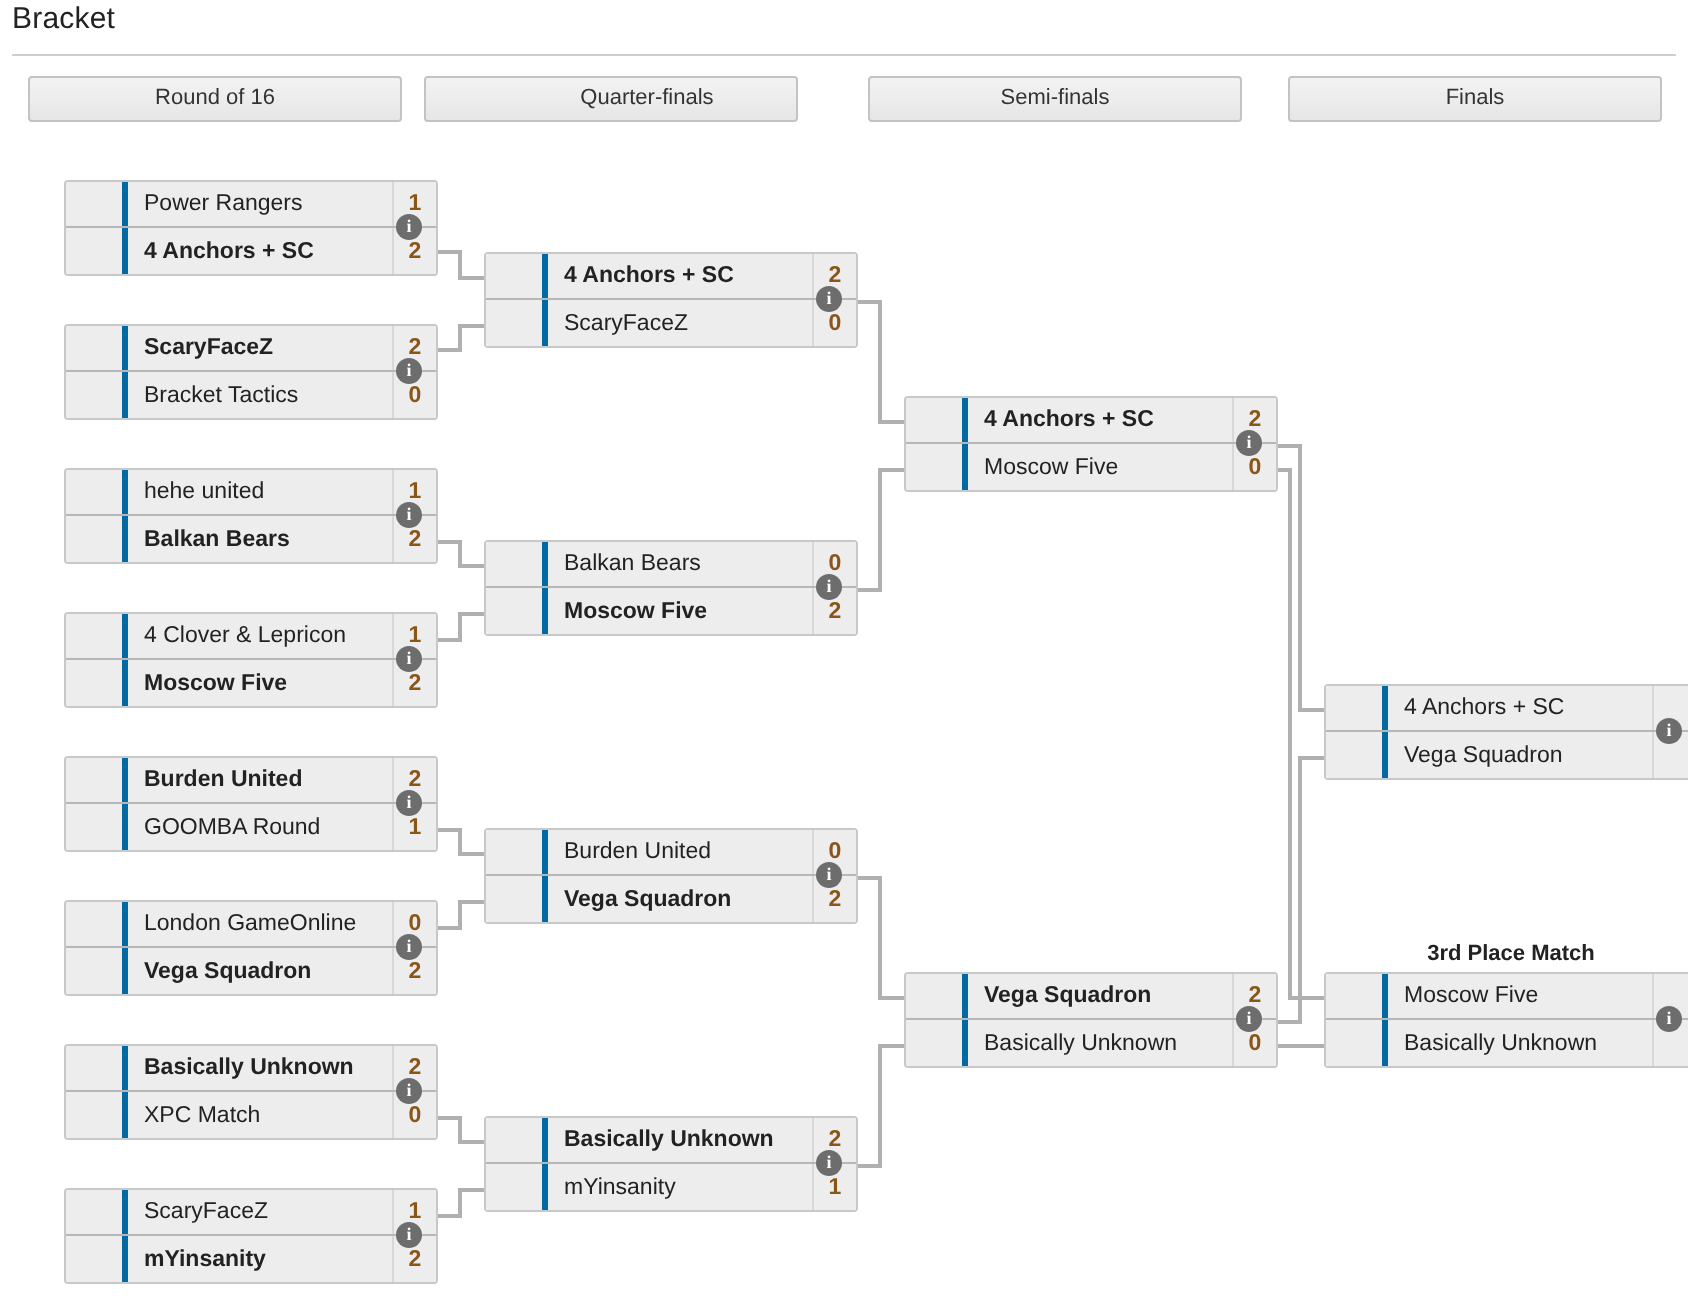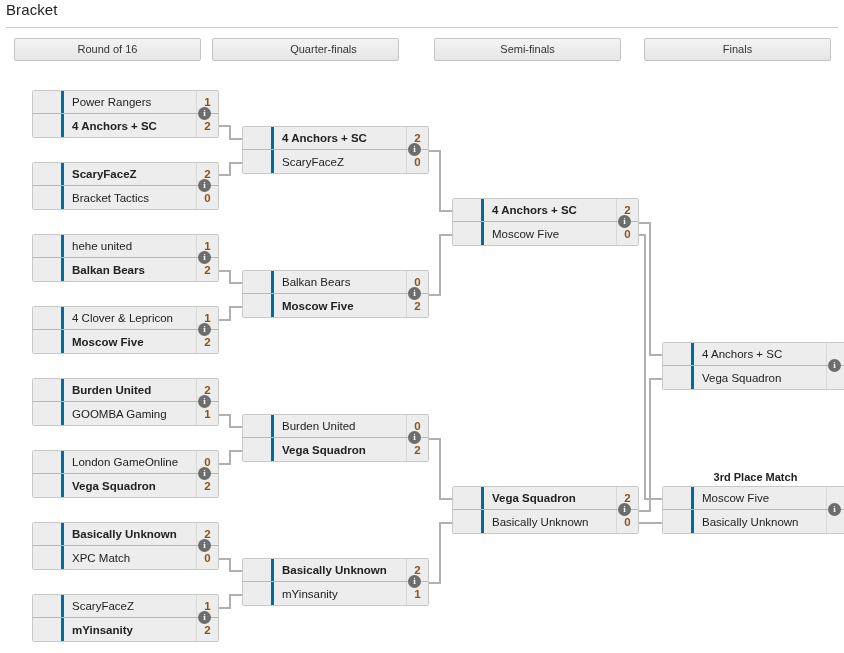--- a/index.html
+++ b/index.html
@@ -310,21 +310,21 @@
       <div class="logo-cell">
         <svg class="logo" viewBox="0 0 22 20">
             <ellipse cx="11" cy="7.5" rx="7" ry="5.5" fill="#8b5a2b"></ellipse>
             <path d="M5 13h12l1 5H4z" fill="#6b4420"></path>
             <circle cx="8.5" cy="7" r="1.2" fill="#fff"></circle>
             <circle cx="13.5" cy="7" r="1.2" fill="#fff"></circle>
             <circle cx="8.5" cy="7" r="0.6" fill="#111"></circle>
             <circle cx="13.5" cy="7" r="0.6" fill="#111"></circle>
           </svg>
       </div>
-      <div class="team-name">GOOMBA Gaming</div>
+      <div class="team-name">GOOMBA Round</div>
       <div class="score-cell">1</div>
     </div>
     <div class="info-badge" style="left:165px; top:16px;">i</div>
   </div>
 
   <div class="match" style="left:14px; top:450px; width:187px;">
     <div class="team-row top">
       <div class="logo-cell">
         <svg class="logo" viewBox="0 0 22 20">
             <path d="M3 5l8 10 8-10-3-1-5 6-5-6z" fill="#8e44ad"></path>

